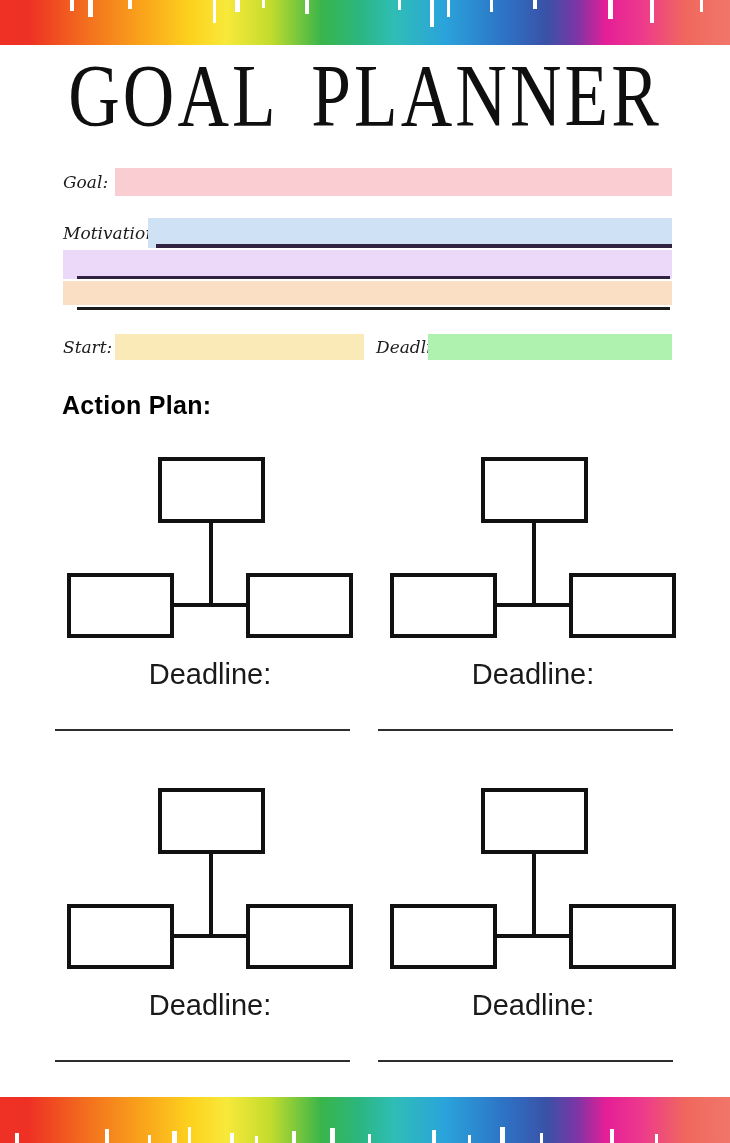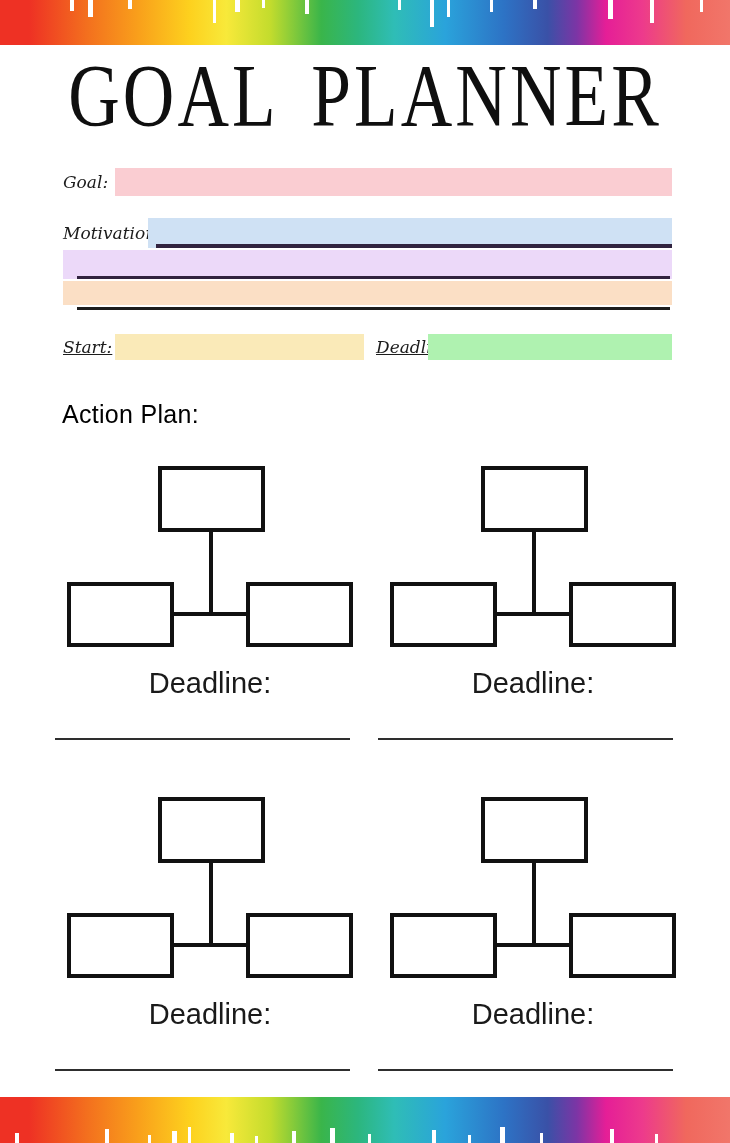--- a/index.html
+++ b/index.html
@@ -79,30 +79,30 @@
   .inner-rule { position:absolute; bottom:0; left:8px; right:0; height:4px; }
 
   .full-bar { position:relative; margin-top:2px; }
   .purple-bar { height:29px; }
   .orange-bar { height:24px; margin-top:2px; }
   .rule-under { height:3px; margin:0 2px 0 14px; }
   .rule-inside { position:absolute; bottom:0; left:14px; right:2px; height:3px; }
   .black-rule { margin-top:2px; }
 
   .row-start { margin-top:24px; height:26px; }
-  .row-start .script-label { width:52px;text-decoration:underline; }
+  .row-start .script-label { width:52px; }
   .start-bar { width:249px; height:26px; }
   .deadline-script { margin-left:12px; width:85px; }
   .deadline-bar { flex:1; height:26px; margin-left:0; }
 
   
   .action-heading {
-    margin:40px 0 0 62px;
+    margin:31px 0 0 62px;
     font-size:25px;
-    font-weight:400;
+    font-weight:700;
     letter-spacing:0.3px;
     color:#000;
   }
   .grid {
     margin:37px 0 0 55px;
     width:633px;
     display:grid;
     grid-template-columns:310px 310px;
     column-gap:13px;
     row-gap:57px;

